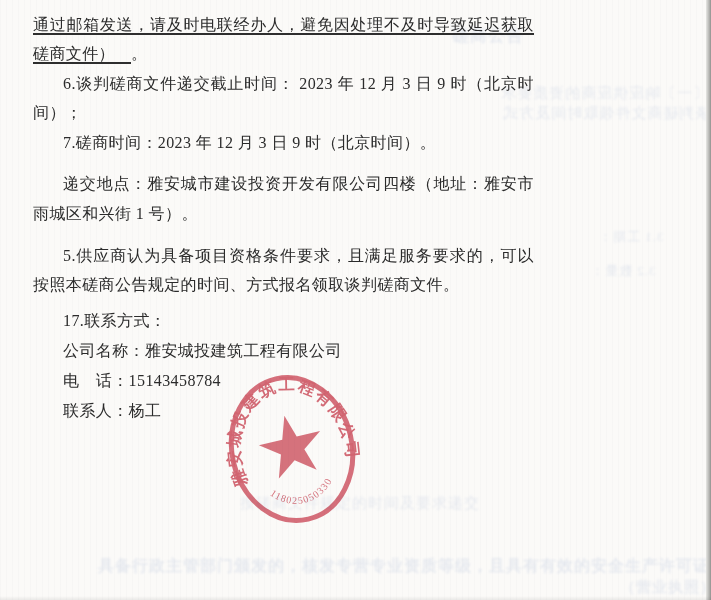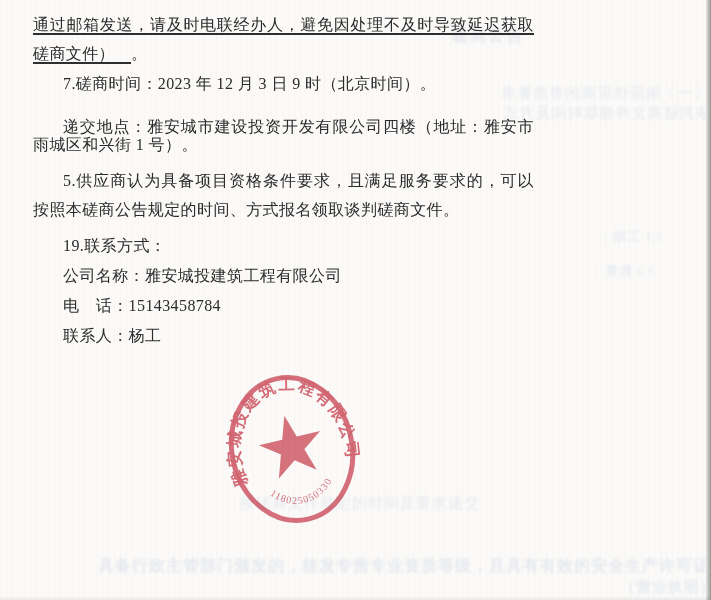--- a/index.html
+++ b/index.html
@@ -24,21 +24,21 @@
   .page{
     position:absolute;top:0;left:0;width:564px;height:600px;
     padding:9px 30px 0 33px;box-sizing:border-box;
     color:#2b2b2b;font-size:16px;line-height:29px;letter-spacing:0.4px;
     text-align:justify;
   }
   .page p{margin:1px 0 0 0;}
   .indent1{text-indent:30px;}
   .indent2{text-indent:60px;}
   .underline-seg{border-bottom:2px solid #2e2e2e;padding-right:16px;padding-bottom:0px;}
-  .addr-block{line-height:18px;margin-top:20px;}
+  .addr-block{line-height:30px;margin-top:12px;}
   .addr-block p{margin:0;}
   .gap-top{margin-top:12px !important;}
   .gap-top-sm{margin-top:7px !important;}
   .contact p{margin-top:1px;}
 
   
   .seal{
     position:absolute;left:212px;top:363px;width:160px;height:172px;
     mix-blend-mode:multiply;opacity:0.88;pointer-events:none;
   }
@@ -69,32 +69,33 @@
 <div class="ghost mirror g3">3.1 工期：</div>
 <div class="ghost mirror g3b">3.2 数量：</div>
 <div class="ghost g4">按磋商文件规定的时间及要求递交</div>
 <div class="ghost g5a">具备行政主管部门颁发的，核发专营专业资质等级，且具有有效的安全生产许可证</div>
 <div class="ghost g5b">（营业执照）</div>
 
 <div class="page">
 
   <p><span class="underline-seg">通过邮箱发送，请及时电联经办人，避免因处理不及时导致延迟获取磋商文件）</span><span>。</span></p>
 
+  <p class="indent1">6.谈判磋商文件递交截止时间： 2023 年 12 月 3 日 9 时（北京时间）；</p>
 
   <p class="indent1">7.磋商时间：2023 年 12 月 3 日 9 时（北京时间）。</p>
 
 
   <div class="addr-block">
     <p class="indent1">递交地点：雅安城市建设投资开发有限公司四楼（地址：雅安市雨城区和兴街 1 号）。</p>
   </div>
 
   <p class="indent1 gap-top">5.供应商认为具备项目资格条件要求，且满足服务要求的，可以按照本磋商公告规定的时间、方式报名领取谈判磋商文件。</p>
 
 
-  <p class="indent1 gap-top-sm">19.联系方式：</p>
+  <p class="indent1 gap-top-sm">17.联系方式：</p>
 
   <div class="contact">
     <p class="indent1">公司名称：雅安城投建筑工程有限公司</p>
     <p class="indent1">电　话：15143458784</p>
     <p class="indent1">联系人：杨工</p>
   </div>
 
 </div>
 
 <svg class="seal" viewBox="0 0 160 172">

